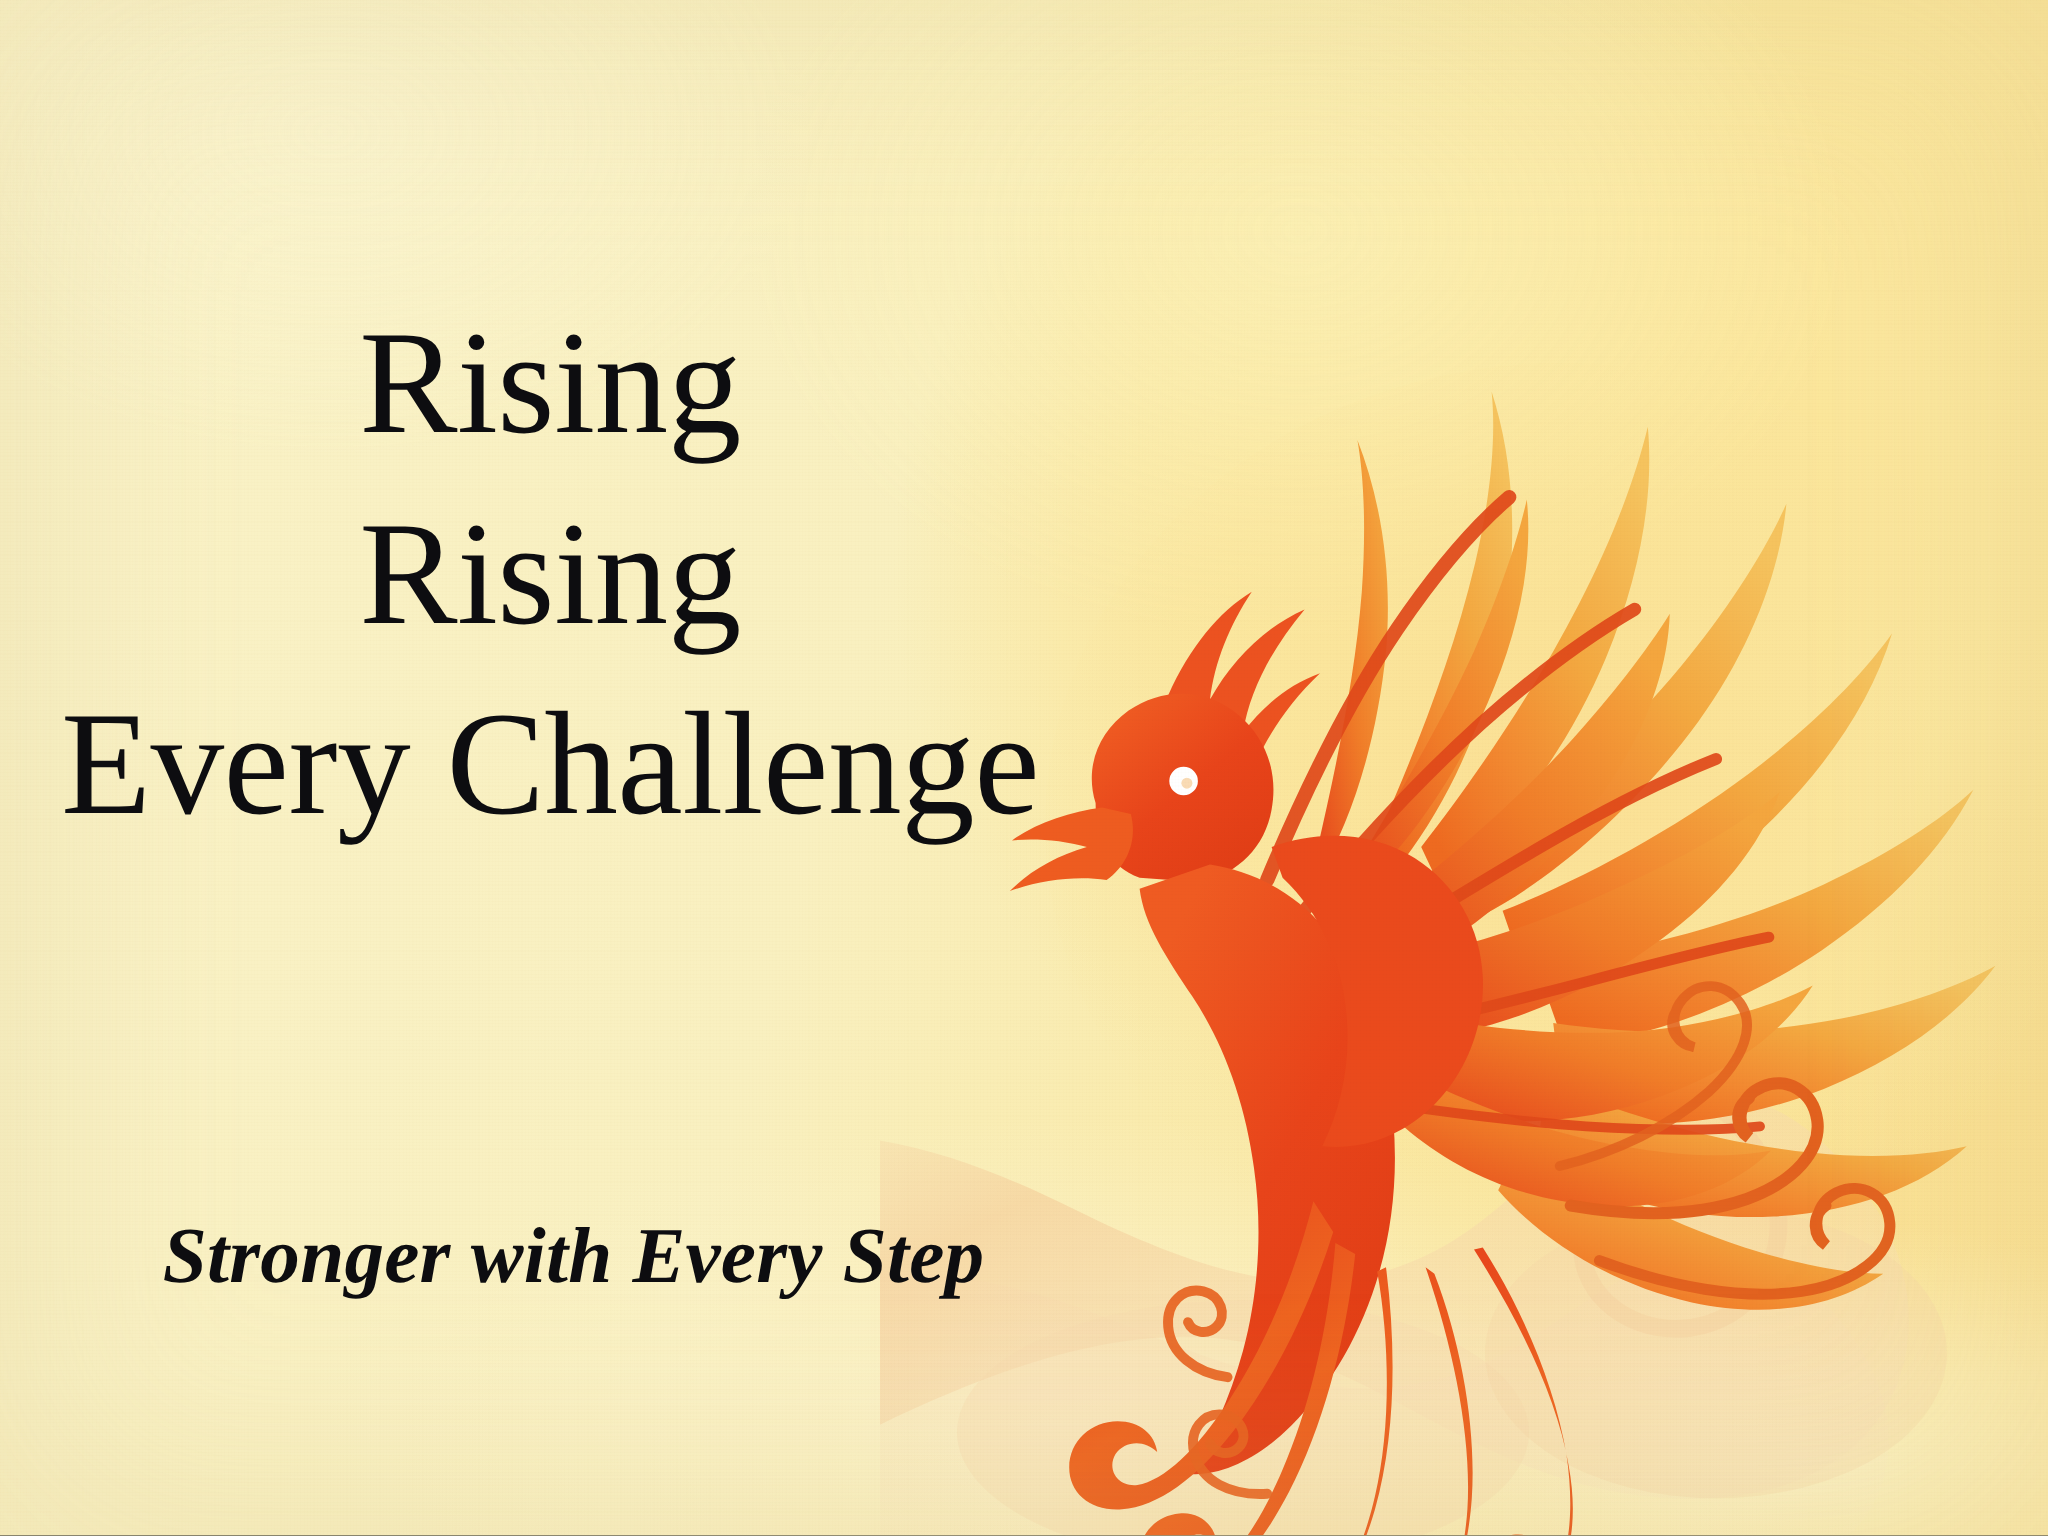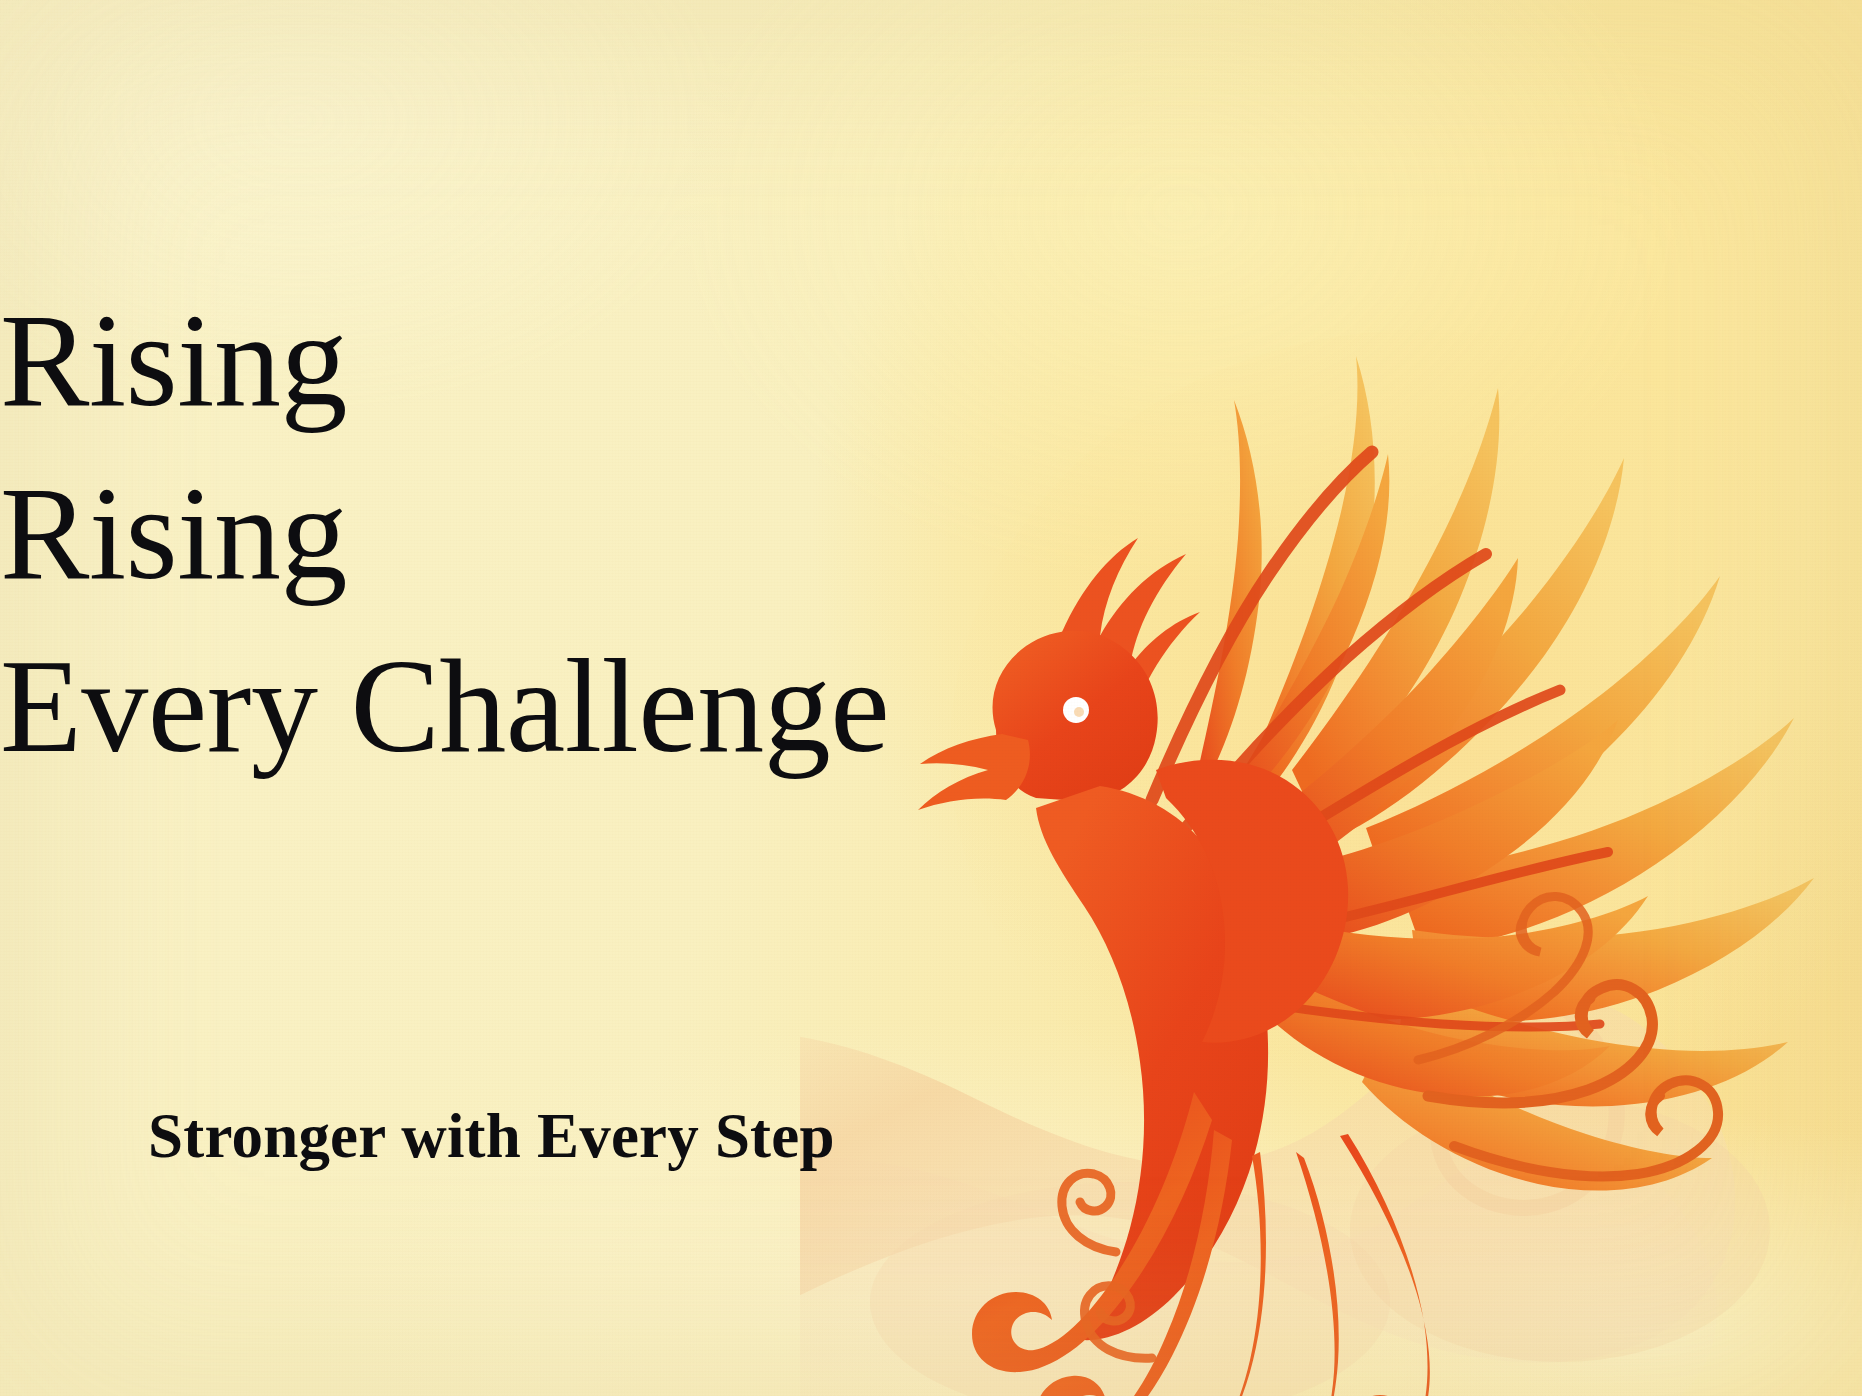--- a/index.html
+++ b/index.html
@@ -58,47 +58,48 @@
     width: 1062px;
     height: 1096px;
     pointer-events: none;
   }
   .artwork svg { display: block; width: 100%; height: 100%; }
 
   
   .title-block {
     position: absolute;
     left: 0;
-    top: 274px;
+    top: 262px;
     width: 1000px;
-    text-align: left;
+    text-align: center;
     z-index: 6;
   }
   .title-line {
     display: block;
     color: #0d0d10;
     font-family: "Liberation Serif", "DejaVu Serif", serif;
     font-weight: 400;
     font-size: 134px;
     line-height: 1.29;
     letter-spacing: -0.5px;
     white-space: nowrap;
   }
   .subtitle {
     position: absolute;
     left: 148px;
     top: 1102px;
     z-index: 6;
     color: #0d0d10;
     font-family: "Liberation Serif", "DejaVu Serif", serif;
     font-weight: 600;
-    font-size: 63px;
+    font-size: 72px;
     line-height: 1.1;
     letter-spacing: 0.2px;
     white-space: nowrap;
+    font-style: italic;
   }
 </style>
 </head>
 <body>
 
 <div id="slide">
 
   <div class="bg-layer wash-base"></div>
   <div class="bg-layer wash-top"></div>
   <div class="bg-layer wash-bottom"></div>

